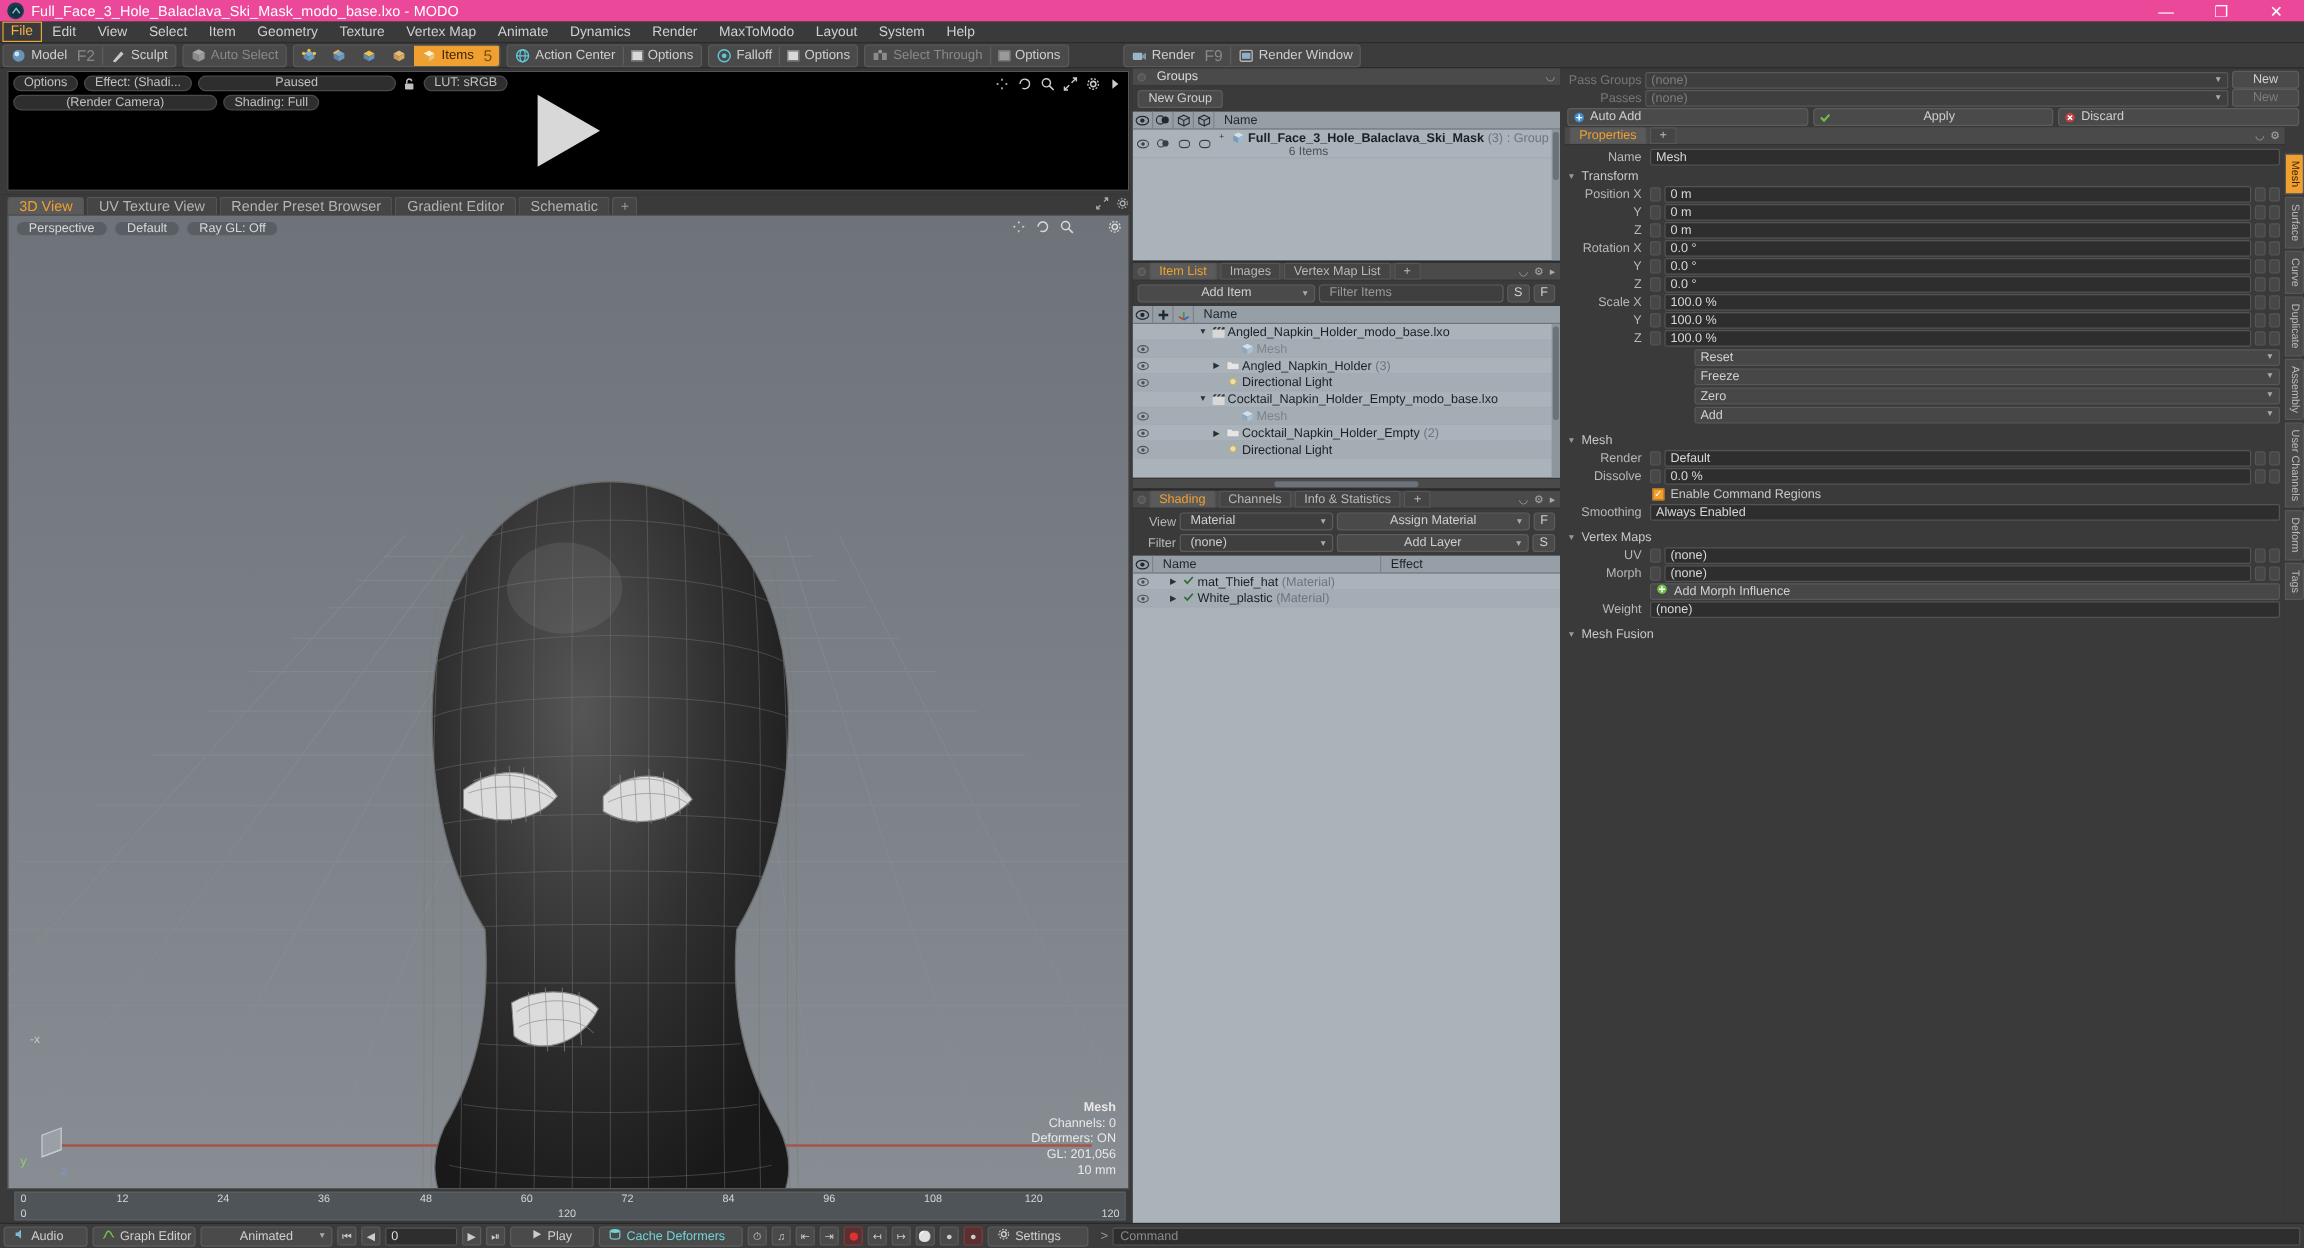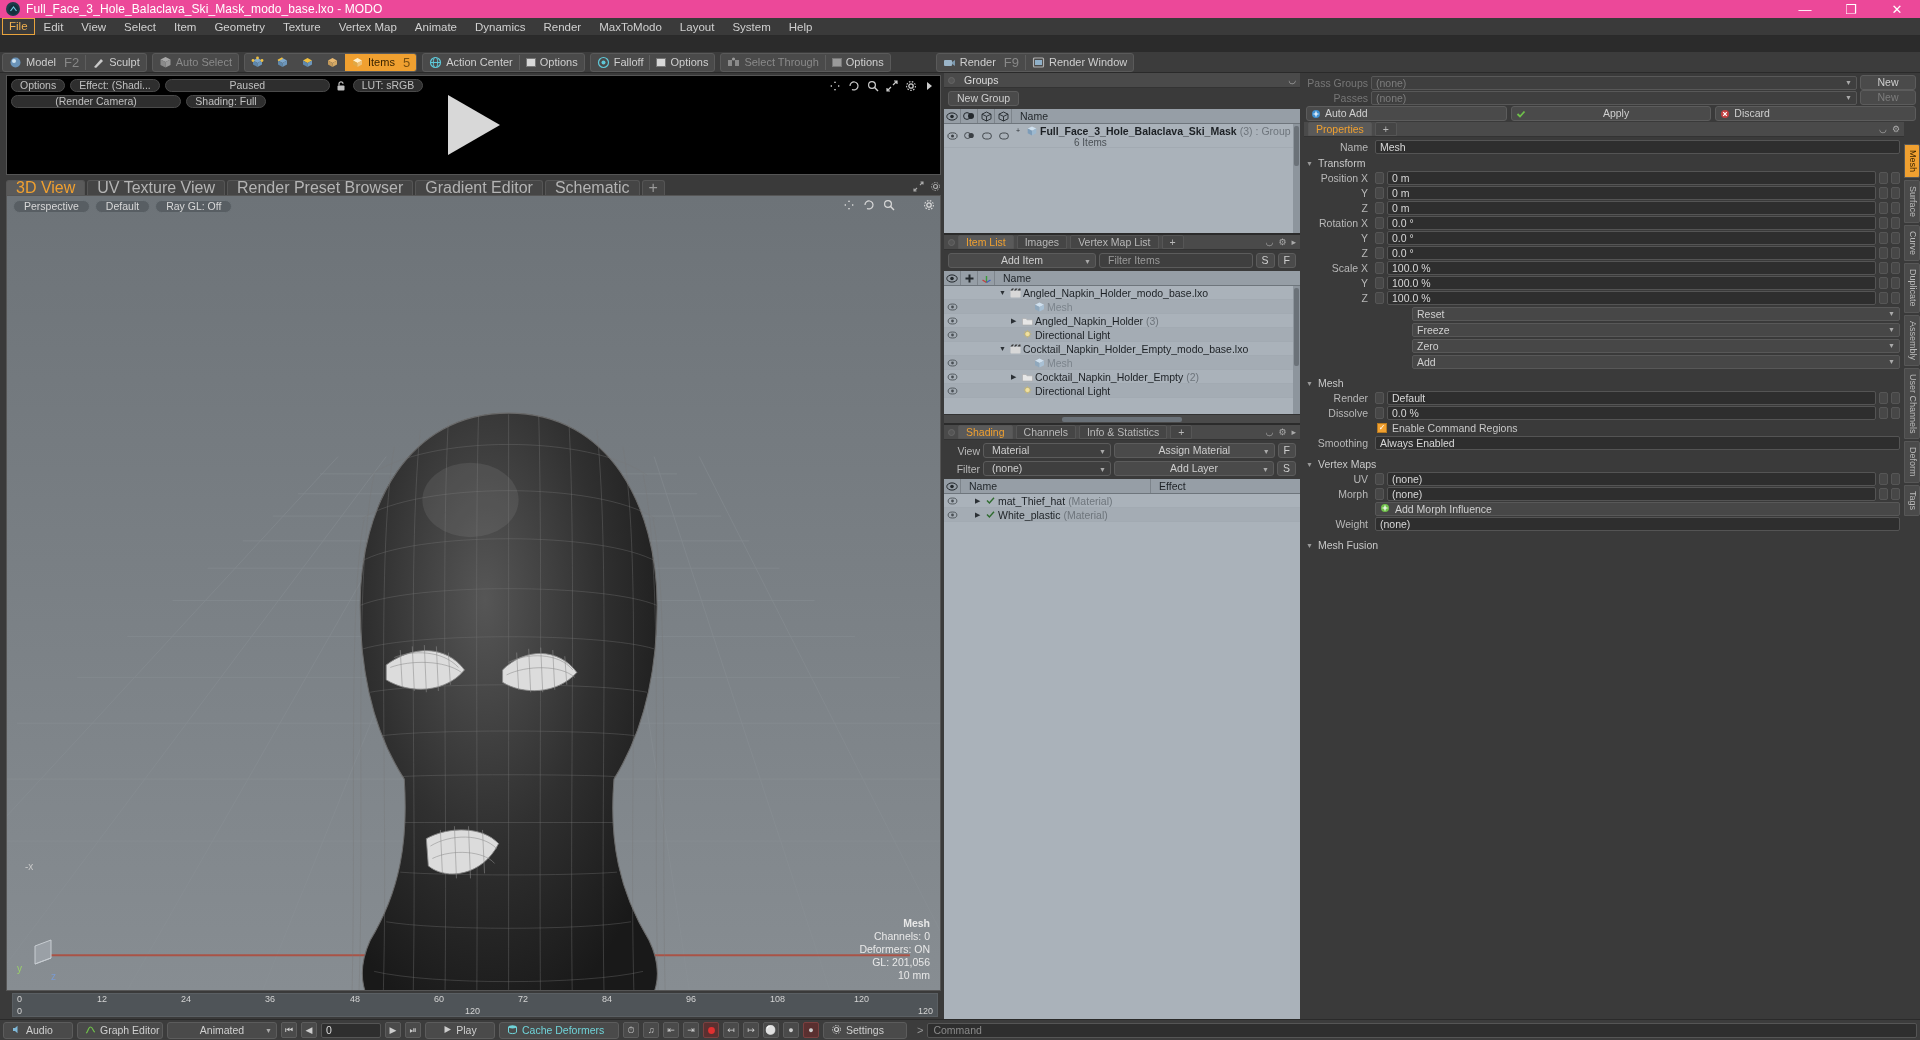--- a/index.html
+++ b/index.html
@@ -18,21 +18,21 @@
 
   
   .menubar { height:18px; background:#3a3a3a; display:flex; align-items:center; flex:none;
     border-bottom:1px solid #2a2a2a; }
   .menu-item { padding:0 9px; height:16px; line-height:16px; font-size:11.5px; color:#d0d0d0; }
   .menu-item.active { background:#3a3a3a; border:1px solid #e8a33d; color:#f0b050; height:17px;
     line-height:15px; padding:0 6px; margin-left:2px;}
 
   
   .toolbar { height:21px; background:#3c3c3c; display:flex; align-items:center; gap:0px; flex:none;
-    border-bottom:1px solid #2a2a2a; padding:0 2px;margin-top:16px;}
+    border-bottom:1px solid #2a2a2a; padding:0 2px;}
   .tgroup { display:flex; align-items:center; height:19px; background:#4a4a4a; border:1px solid #5a5a5a;
     border-radius:3px; margin-right:5px; overflow:hidden;}
   .tbtn { display:flex;align-items:center; gap:4px; padding:0 6px; height:17px; color:#cfcfcf;
     font-size:11px; white-space:nowrap;}
   .tbtn.dim { color:#8a8a8a; }
   .tbtn.on { background:#f0a030; color:#3a2400; }
   .sep { width:1px;height:15px;background:#5e5e5e;}
   .ico { width:13px;height:13px;display:inline-block;flex:none;}
   .keyhint { color:#888; font-size:13px; margin-left:4px;}
   .chkbox { width:10px;height:9px;background:#d8d8d8;border:1px solid #777;flex:none;}
@@ -55,21 +55,21 @@
   .lock { width:13px;height:13px;display:flex;align-items:center;justify-content:center;color:#b0b0b0;font-size:10px;}
   .play-tri { position:absolute; left:50%; top:50%; transform:translate(-50%,-50%);
     width:0;height:0;border-left:52px solid #d8d8d8;border-top:30px solid transparent;
     border-bottom:30px solid transparent;}
   .pv-icons { position:absolute; right:6px; top:4px; display:flex; gap:7px; align-items:center;color:#ccc;}
 
   
   .view3d-panel{flex:1; display:flex;flex-direction:column; min-height:0; background:#3a3a3a;
     padding:0 3px 0 6px;}
   .tabrow { height:17px; display:flex; align-items:flex-end; gap:2px; flex:none; position:relative;}
-  .tab { height:15px; line-height:14px; padding:0 9px; font-size:16px; color:#b4b4b4;
+  .tab { height:15px; line-height:14px; padding:0 9px; font-size:12px; color:#b4b4b4;
     background:#454545; border:1px solid #555; border-bottom:none; border-radius:3px 3px 0 0;}
   .tab.active { background:#5a5a5a; color:#f0a030; }
   .tab.plus { padding:0 6px; color:#999;}
   .tabrow-right{margin-left:auto;display:flex;gap:6px;align-items:center;padding-bottom:1px;color:#aaa;}
 
   .viewport { flex:1; position:relative; min-height:0; overflow:hidden;
     background:linear-gradient(#6d7378 0%,#70767b 45%,#777d82 55%,#81878c 100%); border:1px solid #555;}
   .vp-toolrow { position:absolute;left:0;top:0;right:0;height:18px; display:flex;align-items:center;gap:5px;
     padding:2px 5px 0 6px; z-index:5;}
   .vp-pill { background:#585e63; border:1px solid #6d7479; border-radius:8px; height:13px; line-height:11px;

